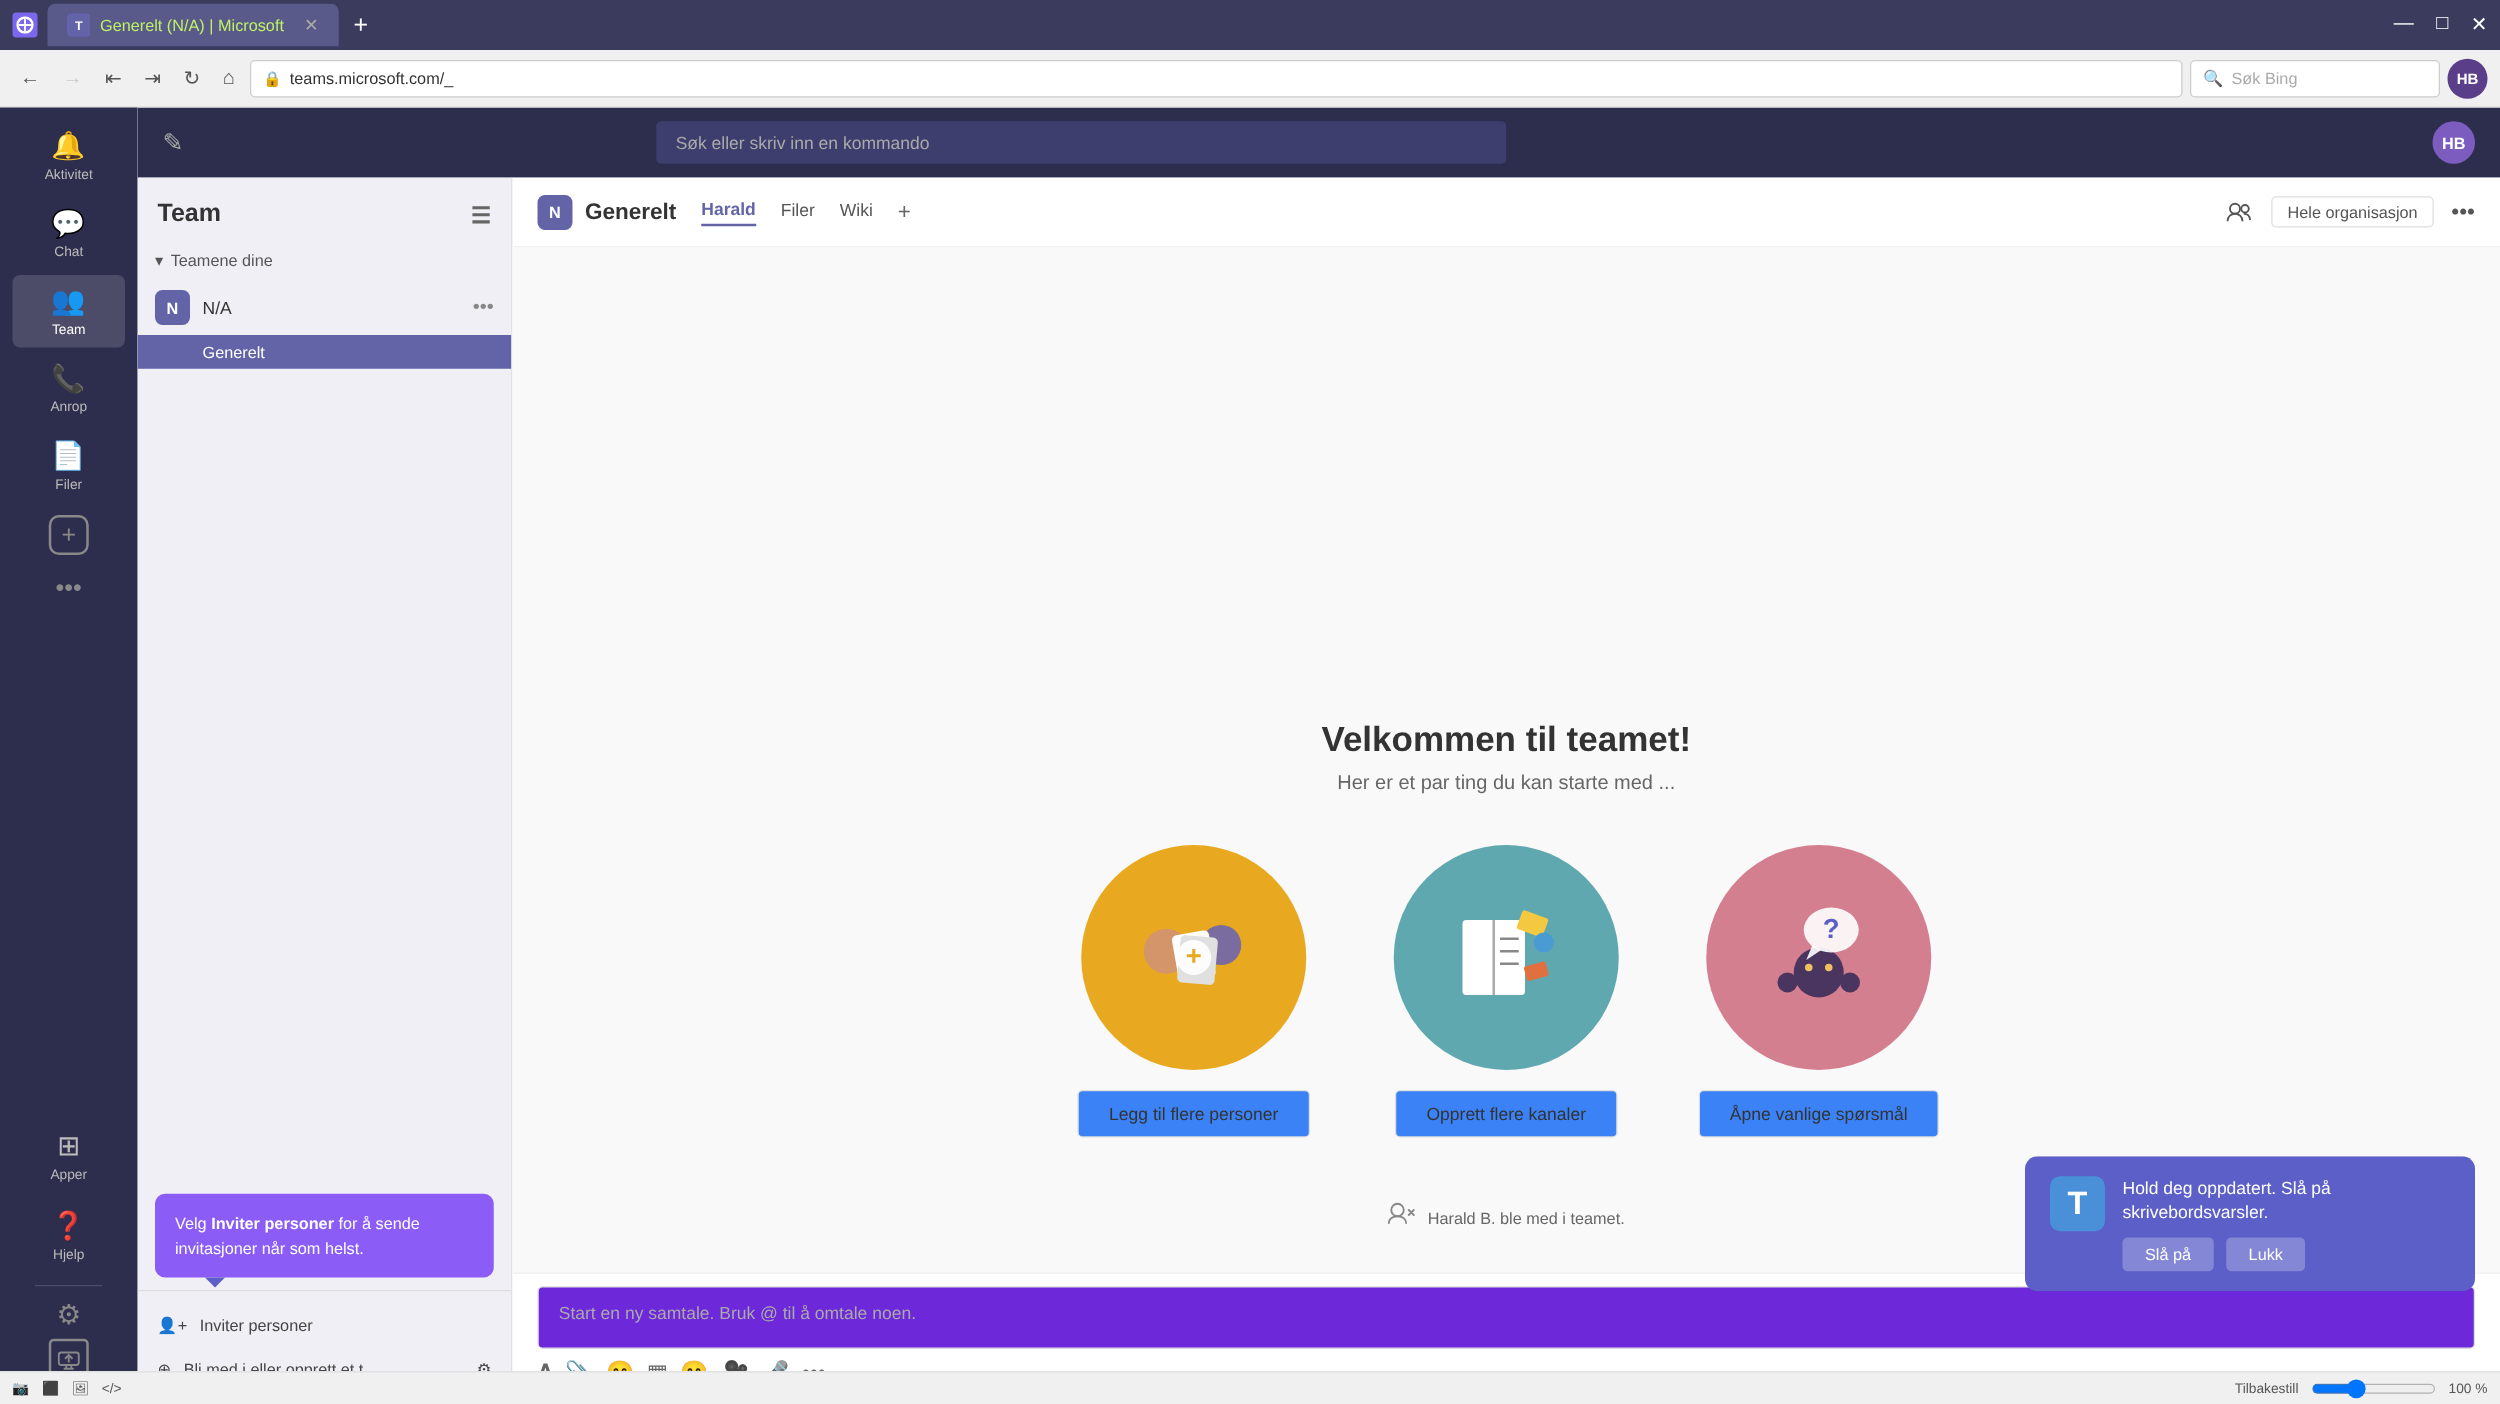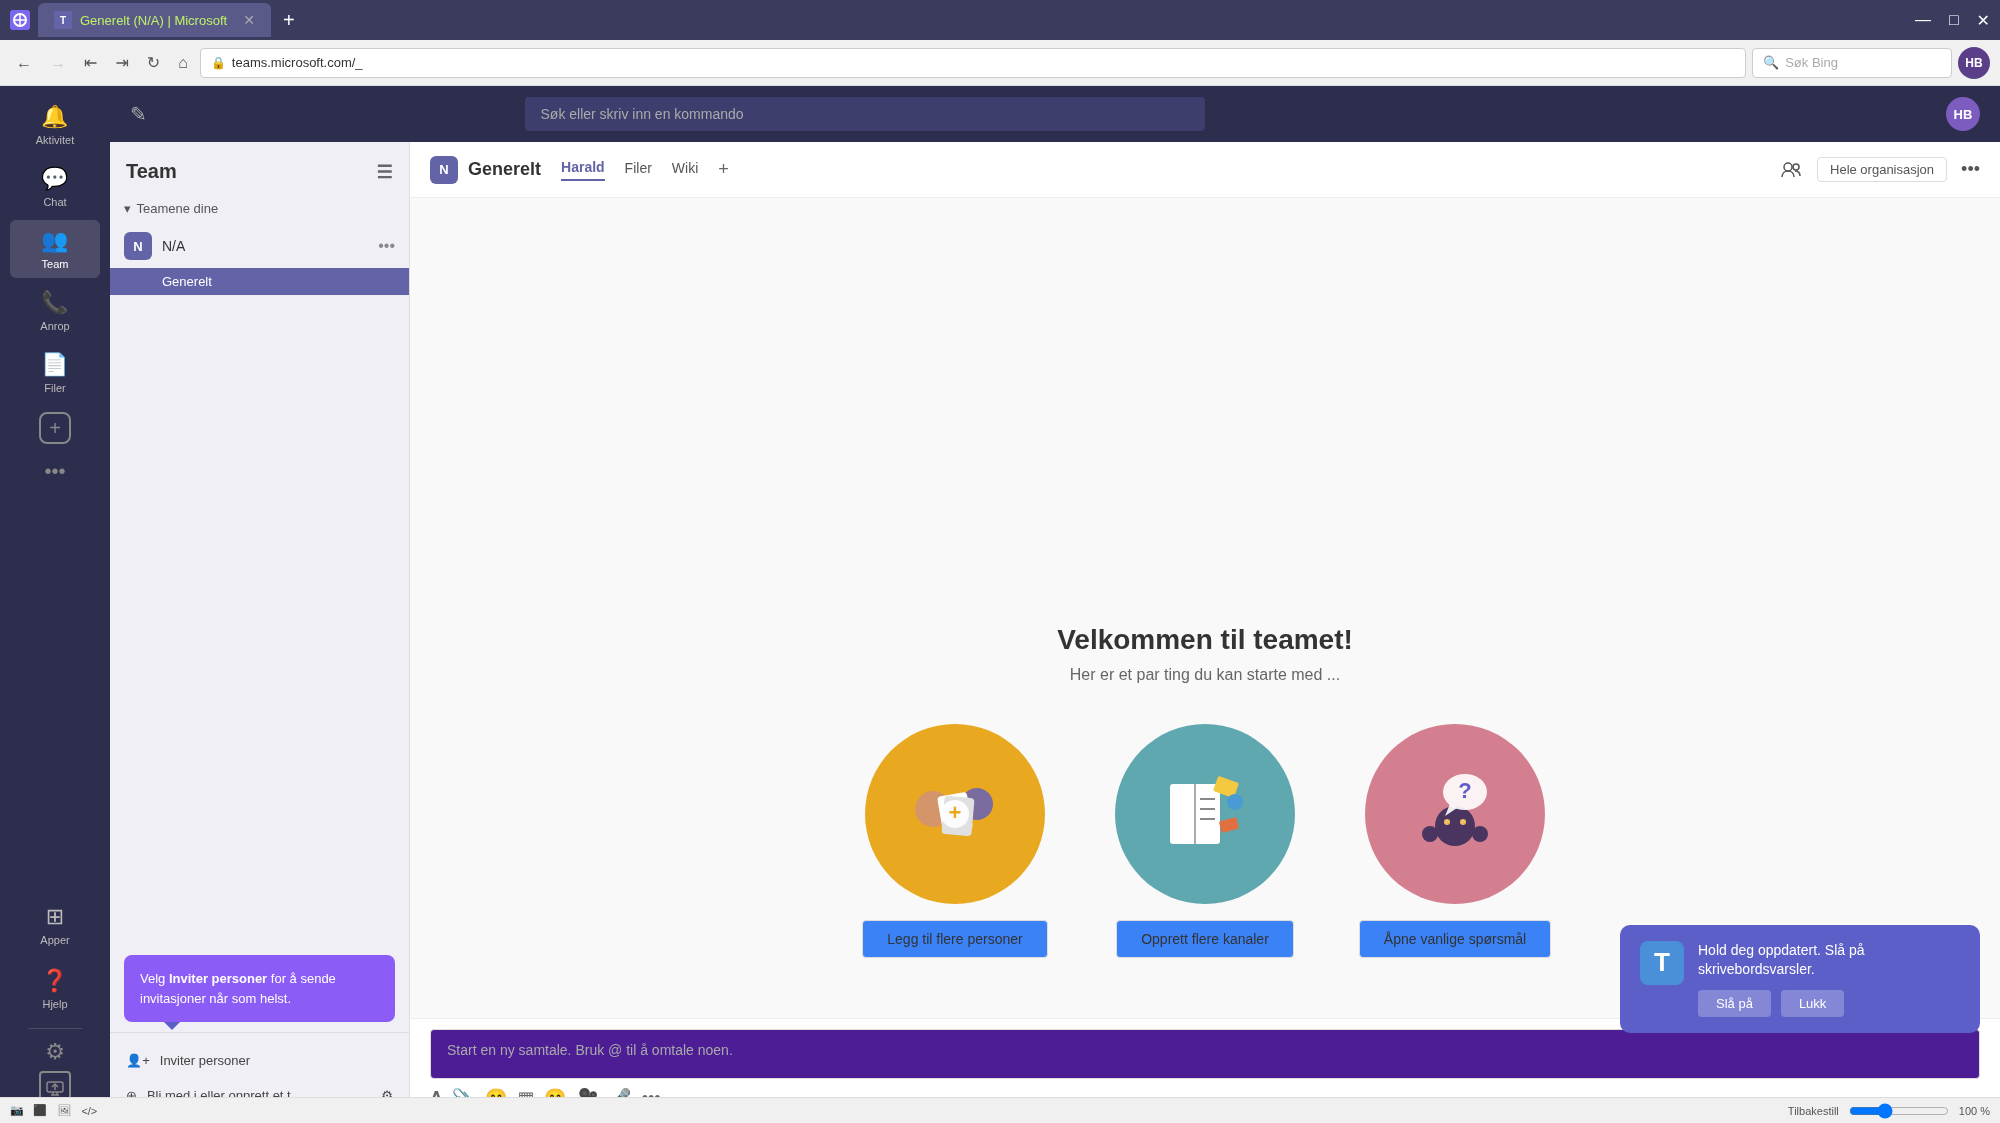--- a/index.html
+++ b/index.html
@@ -348,21 +348,21 @@
       background: white;
       padding: 10px 20px;
       flex-shrink: 0;
     }
     .message-input-box {
       border: 1px solid #ddd;
       border-radius: 4px;
       padding: 12px 16px;
       font-size: 14px;
       color: #aaa;
-      background: #4c1d95;
+      background: #6d28d9;
       min-height: 50px;
       cursor: text;
     }
     .message-toolbar {
       display: flex;
       align-items: center;
       gap: 10px;
       padding: 8px 0 4px;
     }
     .msg-tool-btn { color: #666; font-size: 18px; cursor: pointer; }
@@ -694,20 +694,30 @@
                     <ellipse cx="70" cy="38" rx="22" ry="18" fill="white" fill-opacity="0.9"></ellipse>
                     <text x="70" y="44" text-anchor="middle" fill="#5b5fc7" font-size="22" font-weight="bold">?</text>
 
                     <path d="M55 50 L50 62 L62 54" fill="white" fill-opacity="0.9"></path>
                   </svg>
                 </div>
                 <button class="card-button">Åpne vanlige spørsmål</button>
               </div>
             </div>
 
+            <div class="join-message">
+              <span class="join-icon">
+                <svg width="22" height="22" viewBox="0 0 22 22" fill="none">
+                    <circle cx="8" cy="8" r="5" stroke="#888" stroke-width="1.5"></circle>
+                    <path d="M1 19 C1 15 4 13 8 13 C12 13 15 15 15 19" stroke="#888" stroke-width="1.5"></path>
+                    <path d="M17 8 L21 12 M17 12 L21 8" stroke="#888" stroke-width="1.5" stroke-linecap="round"></path>
+                  </svg>
+              </span>
+              <span>Harald B. ble med i teamet.</span>
+            </div>
           </div>
 
           <div class="message-input-area">
             <div class="message-input-box">
               <span style="color:#aaa;">Start en ny samtale. Bruk @ til å omtale noen.</span>
             </div>
             <div class="message-toolbar">
               <span class="msg-tool-btn">𝐀</span>
               <span class="msg-tool-btn">📎</span>
               <span class="msg-tool-btn">😊</span>

